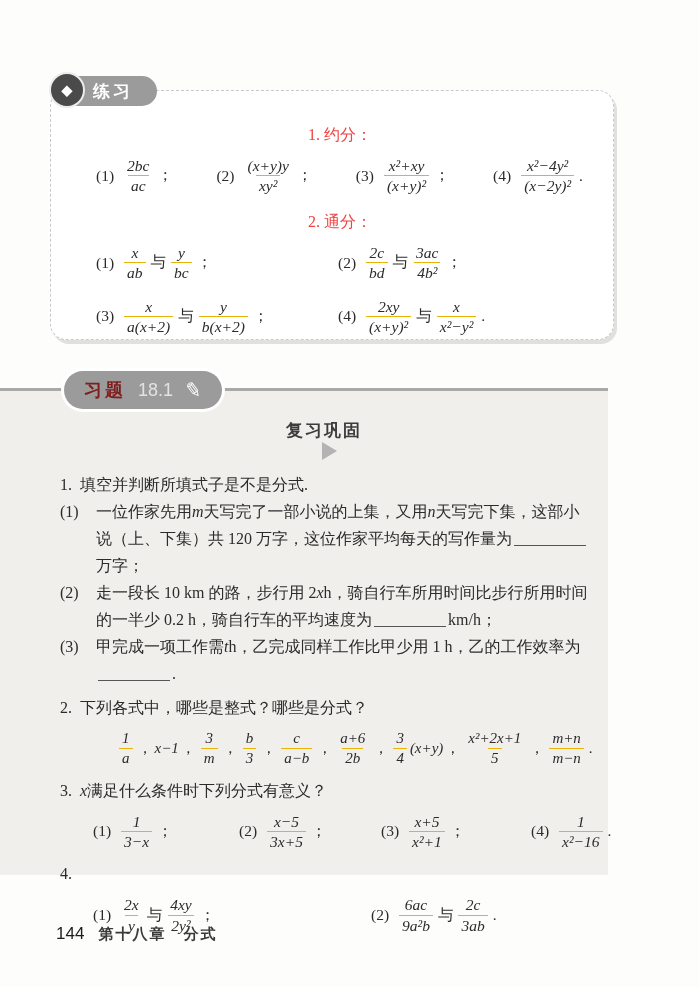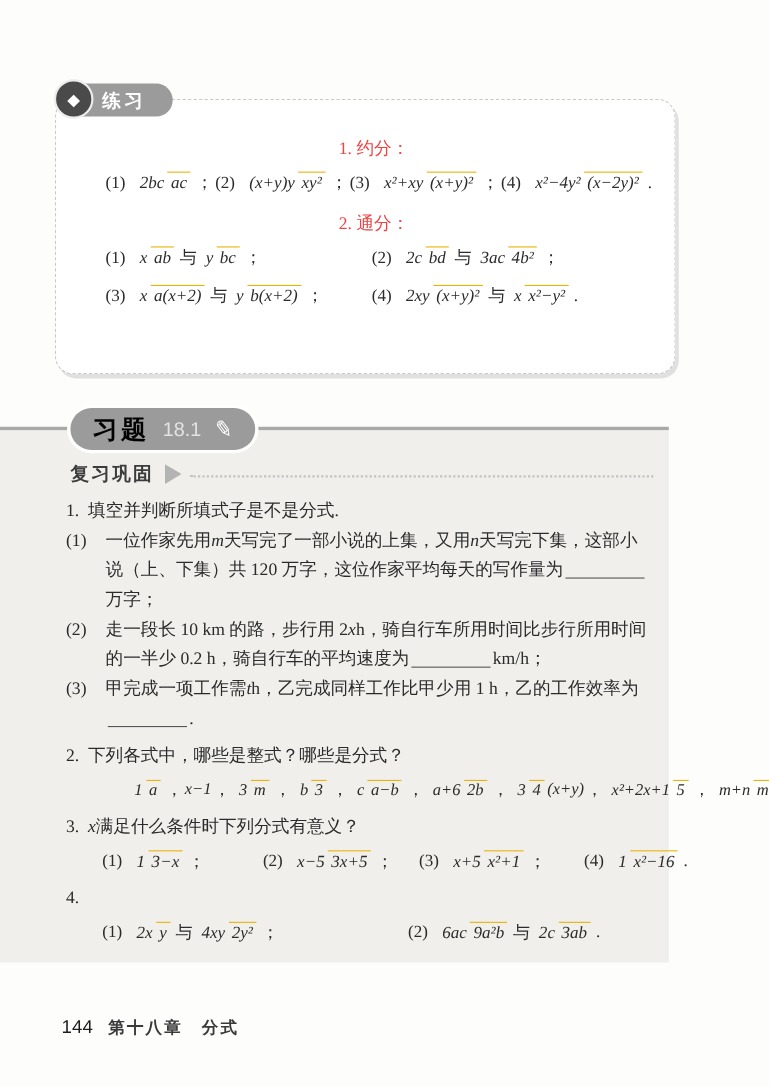--- a/index.html
+++ b/index.html
@@ -35,45 +35,45 @@
 
   
   .mrow{display:flex;align-items:center;font-size:15.5px;color:#2b2b2b;}
   .mrow.spread{justify-content:space-between;padding-left:17px;padding-right:4px;margin-bottom:16px;}
   .mrow.cols2{display:grid;grid-template-columns:242px 1fr;padding-left:17px;margin-bottom:14px;align-items:center;}
   .mrow.flow{padding-left:56px;margin:8px 0 10px;flex-wrap:wrap;font-size:15px;}
   .mrow.cols4{display:grid;grid-template-columns:146px 142px 150px 1fr;padding-left:33px;margin:8px 0 10px;align-items:center;}
   .mrow.cols2w{display:grid;grid-template-columns:278px 1fr;padding-left:33px;margin:8px 0 10px;align-items:center;}
   .prob{display:inline-flex;align-items:center;}
   .plabel{font-style:normal;margin-right:7px;}
-  .frac{display:inline-flex;flex-direction:row;align-items:center;text-align:center;
+  .frac{display:inline-flex;flex-direction:column;align-items:center;text-align:center;
         font-style:italic;margin:0 3px;vertical-align:middle;}
   .fnum,.fden{padding:0 3px;line-height:1.25;white-space:nowrap;}
   .fden{border-top:1px solid #eab308;}
   .mvar{font-style:italic;}
   .ctext{font-style:normal;margin:0 2px;}
 
   
   .exercise-panel{
     position:absolute;left:0;top:388px;width:608px;height:487px;
     background:#f0efec;border-top:3px solid #a9a9a9;box-sizing:border-box;
   }
   .exercise-badge{
     position:absolute;left:64px;top:-20px;height:38px;
     background:#9b9b9b;border-radius:19px;box-shadow:0 0 0 3px #fff;
     display:flex;align-items:center;gap:12px;padding:0 20px;
     font-family:"Liberation Sans",sans-serif;
   }
-  .exercise-badge .b-label{color:#000000;font-weight:bold;font-size:23px;letter-spacing:3px;}
+  .exercise-badge .b-label{color:#7f1d1d;font-weight:bold;font-size:18px;letter-spacing:3px;}
   .exercise-badge .b-number{color:#e2e2e2;font-size:18px;}
   .pencil{color:#fff;font-size:20px;display:inline-block;transform:rotate(8deg);}
 
   .review-header{
     display:flex;align-items:center;
-    margin:0 14px 10px 64px;padding-top:28px;
+    margin:0 14px 10px 64px;padding-top:28px;flex-direction:column;
   }
   .review-title{
     font-family:"Liberation Sans",sans-serif;font-weight:bold;
     font-size:17px;color:#3c3c3c;letter-spacing:2px;margin-right:10px;
   }
   .tri{width:0;height:0;border-left:15px solid #b3b3b3;
        border-top:9px solid transparent;border-bottom:9px solid transparent;}
   .leader{flex:1;border-bottom:2px dotted #c2c2c2;height:2px;margin-left:8px;transform:translateY(1px);}
 
   .ex-items{padding:0 26px 0 60px;font-size:16px;}

